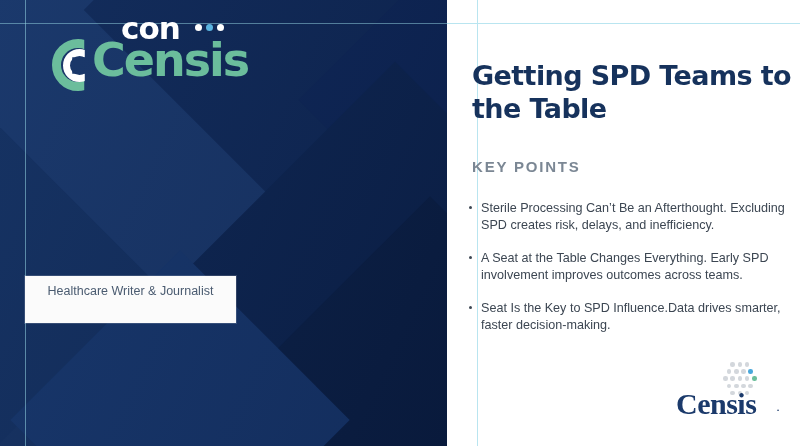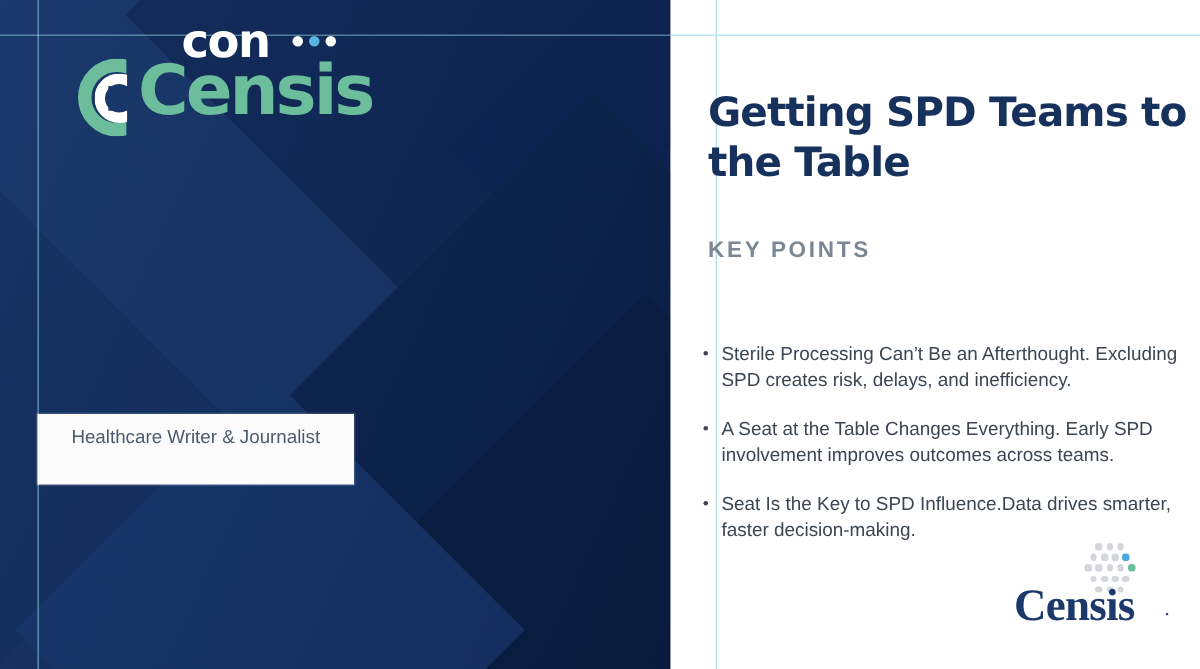--- a/index.html
+++ b/index.html
@@ -239,21 +239,20 @@
     line-height: 18px;
     color: #7b8794;
     letter-spacing: 1.8px;
   }
 
   .bullets {
     position: absolute;
     left: 20px;
     top: 200px;
     width: 325px;
-    margin-top: 28px;
   }
   .bullet {
     position: relative;
     padding-left: 14px;
     margin-bottom: 17px;
     font-family: "Liberation Sans", sans-serif;
     font-size: 12.6px;
     line-height: 16.5px;
     color: #3c4652;
   }

